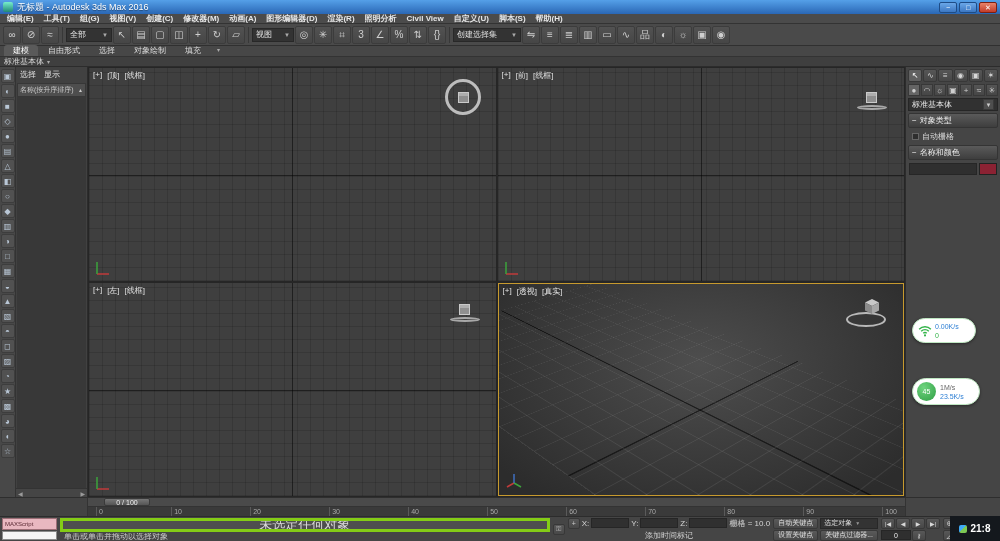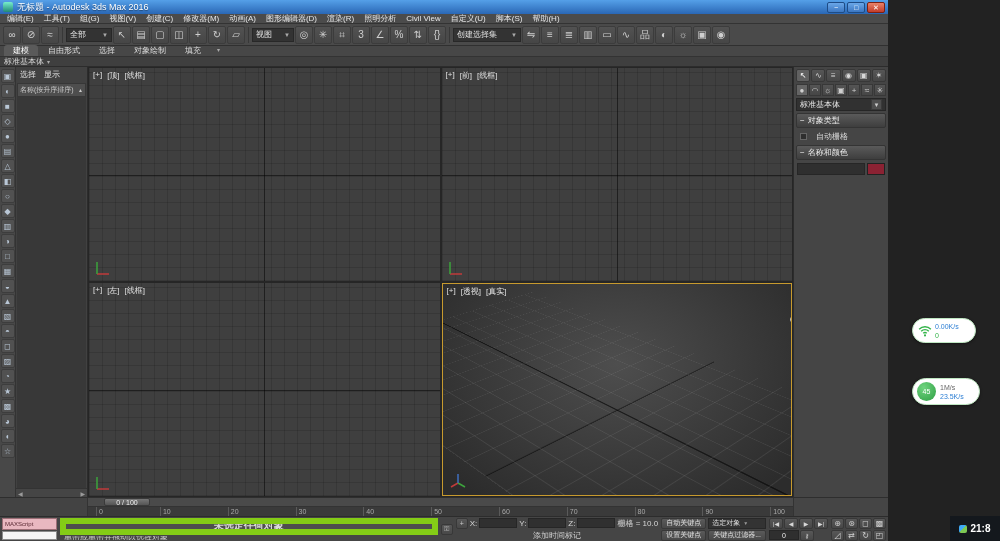--- a/index.html
+++ b/index.html
@@ -1,28 +1,28 @@
 <!DOCTYPE html>
 <html><head>
 <meta charset="utf-8">
 <style>
   *{margin:0;padding:0;box-sizing:border-box;font-family:"Liberation Sans","DejaVu Sans",sans-serif;}
   html,body{width:1000px;height:541px;overflow:hidden;background:#222;}
-  #app{position:relative;width:888px;height:541px;background:#f9a8d4;color:#ddd;font-size:9px;}
+  #app{position:relative;width:1000px;height:541px;background:#f9a8d4;color:#ddd;font-size:9px;}
 
   
   .titlebar{height:14px;background:linear-gradient(#55a0e8,#2a67b5);display:flex;align-items:center;padding:0 3px;color:#fff;}
   .app-icon{width:10px;height:10px;background:linear-gradient(#7ec,#287);border-radius:2px;margin-right:4px;}
   .title-text{font-size:9px;text-shadow:0 1px 1px rgba(0,0,0,.4);}
   .win-btns{margin-left:auto;display:flex;gap:2px;}
   .win-btn{width:18px;height:11px;font-size:7px;line-height:10px;text-align:center;background:linear-gradient(#6aa7e8,#3c77c2);border:1px solid #1e4c86;border-radius:2px;color:#fff;}
   .win-btn.close{background:linear-gradient(#e8836a,#c23c2a);border-color:#7c1f12;}
 
   
-  .menubar{height:10px;background:#4b4b4b;border-bottom:1px solid #333;display:flex;align-items:center;padding-left:2px;}
+  .menubar{height:10px;background:#4b4b4b;border-bottom:1px solid #333;display:flex;align-items:center;padding-left:2px;font-weight:bold;}
   .menu-item{padding:0 5px;font-size:8px;color:#e6e6e6;line-height:10px;white-space:nowrap;}
 
   
   .toolbar{height:22px;background:#4a4a4a;border-bottom:1px solid #303030;display:flex;align-items:center;gap:1px;padding:0 3px;}
   .tb-group{display:flex;align-items:center;gap:1px;}
   .tbtn{width:18px;height:18px;display:flex;align-items:center;justify-content:center;color:#cfcfcf;font-size:10px;border-radius:2px;background:linear-gradient(#525252,#464646);border:1px solid #3c3c3c;}
   .tb-sep{width:1px;height:16px;background:#383838;margin:0 2px;}
   .tb-select{height:14px;min-width:40px;background:#333;border:1px solid #282828;color:#e0e0e0;font-size:8px;display:flex;align-items:center;gap:4px;padding:0 3px;}
   .tb-select .arrow{margin-left:auto;font-size:6px;color:#aaa;}
 
@@ -69,21 +69,21 @@
   
   .cmd-panel{width:95px;background:#454545;border-left:1px solid #2c2c2c;display:flex;flex-direction:column;padding:2px 2px 0 2px;gap:2px;}
   .cp-row{display:flex;gap:1px;}
   .cp-tab{flex:1;height:13px;display:flex;align-items:center;justify-content:center;font-size:8px;color:#d8d8d8;background:linear-gradient(#565656,#474747);border:1px solid #383838;border-radius:2px;}
   .cp-tab.active{background:#616161;color:#fff;}
   .cp-cat{flex:1;height:12px;display:flex;align-items:center;justify-content:center;font-size:8px;color:#cfcfcf;background:linear-gradient(#555,#464646);border:1px solid #383838;}
   .cp-cat.active{background:#656565;}
   .cp-select{height:13px;background:#313131;border:1px solid #262626;display:flex;align-items:center;font-size:8px;color:#e6e6e6;padding:0 3px;}
   .cp-select .arrow{margin-left:auto;width:11px;height:11px;background:#4e4e4e;border:1px solid #3a3a3a;font-size:6px;display:flex;align-items:center;justify-content:center;color:#ccc;}
   .rollout-head{background:linear-gradient(#5a5a5a,#3e3e3e);border:1px solid #343434;border-radius:2px;font-size:8px;color:#eee;padding:1px 3px;display:flex;gap:3px;align-items:center;}
-  .autogrid{display:flex;align-items:center;gap:9px;font-size:8px;color:#d8d8d8;padding:1px 4px;}
+  .autogrid{display:flex;align-items:center;gap:3px;font-size:8px;color:#d8d8d8;padding:1px 4px;}
   .checkbox{width:7px;height:7px;background:#2e2e2e;border:1px solid #666;}
   .obj-grid{display:grid;grid-template-columns:1fr 1fr;gap:2px;padding:0 1px;}
   .objbtn{height:12px;display:flex;align-items:center;justify-content:center;font-size:8px;color:#e2e2e2;background:linear-gradient(#5c5c5c,#4a4a4a);border:1px solid #383838;border-radius:2px;white-space:nowrap;}
   .name-row{display:flex;gap:2px;padding:1px;}
   .name-input{flex:1;height:12px;background:#2f2f2f;border:1px solid #262626;}
   .color-swatch{width:18px;height:12px;border:1px solid #222;}
 
   
   .timeline-row{display:flex;height:19px;background:#434343;border-top:1px solid #2e2e2e;}
   .tl-spacer-l{width:88px;background:#434343;border-right:1px solid #333;}
@@ -93,21 +93,21 @@
   .slider-btn{position:absolute;left:16px;top:0;height:8px;width:46px;background:linear-gradient(#777,#555);border:1px solid #3a3a3a;border-radius:2px;font-size:7px;line-height:8px;text-align:center;color:#f0f0f0;}
   .ruler{height:10px;background:#3a3a3a;display:flex;justify-content:space-between;align-items:center;padding:0 8px;}
   .tick{font-size:7px;color:#a8a8a8;border-left:1px solid #5a5a5a;padding-left:2px;line-height:9px;}
 
   
   .statusbar{height:25px;background:#454545;border-top:1px solid #2c2c2c;display:flex;align-items:stretch;gap:3px;padding:1px 2px;}
   .ms-block{width:55px;display:flex;flex-direction:column;gap:1px;}
   .ms-pink{flex:1;background:#e9b8c0;border:1px solid #9d6f77;font-size:6px;color:#5a2a33;padding-left:2px;line-height:10px;}
   .ms-white{flex:1;background:#f4f4f4;border:1px solid #8a8a8a;}
   .status-stack{flex:1;min-width:0;display:flex;flex-direction:column;gap:1px;}
-  .status-field{flex:1;background:#4e4e4e;border:6px solid #84cc16;font-size:10px;color:#ddd;display:flex;align-items:center;justify-content:center;white-space:nowrap;overflow:hidden;font-weight:bold;}
+  .status-field{flex:1;background:#4e4e4e;border:3px solid #84cc16;font-size:13px;color:#ddd;display:flex;align-items:center;justify-content:center;white-space:nowrap;overflow:hidden;}
   .prompt-line{flex:1;font-size:8px;color:#cfcfcf;display:flex;align-items:center;padding-left:4px;white-space:nowrap;overflow:hidden;}
   .sq-btn{width:12px;height:11px;display:flex;align-items:center;justify-content:center;background:linear-gradient(#585858,#484848);border:1px solid #383838;border-radius:2px;font-size:7px;color:#ccc;}
   .lock-col{display:flex;flex-direction:column;justify-content:center;gap:1px;}
   .coord-block{display:flex;flex-direction:column;gap:1px;justify-content:center;}
   .coord-row{display:flex;align-items:center;gap:2px;font-size:8px;color:#d5d5d5;}
   .coord-input{width:38px;height:10px;background:#303030;border:1px solid #262626;}
   .grid-label{white-space:nowrap;}
   .time-tag{font-size:8px;color:#cfcfcf;text-align:center;}
   .key-block{display:flex;gap:2px;align-items:center;}
   .kb-col{display:flex;flex-direction:column;gap:1px;}

